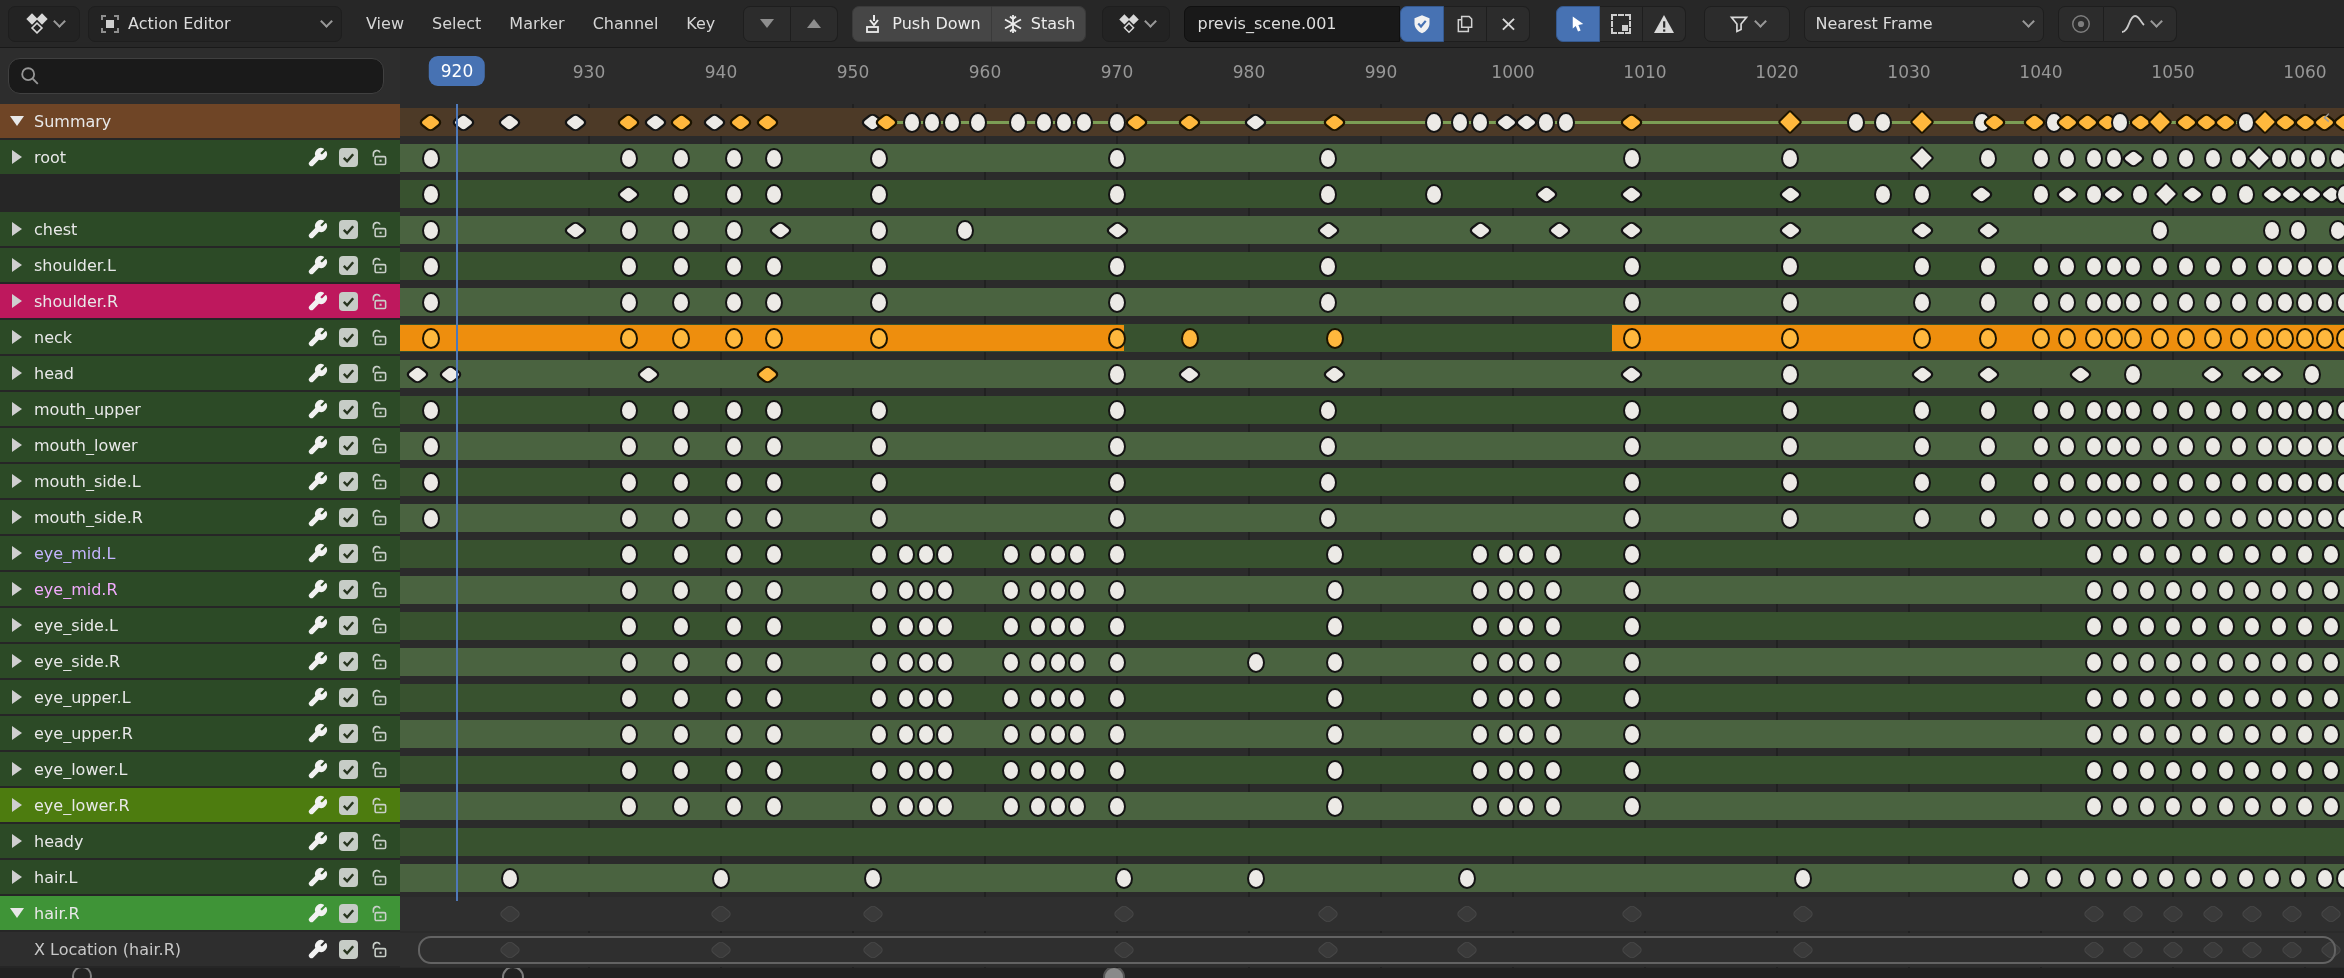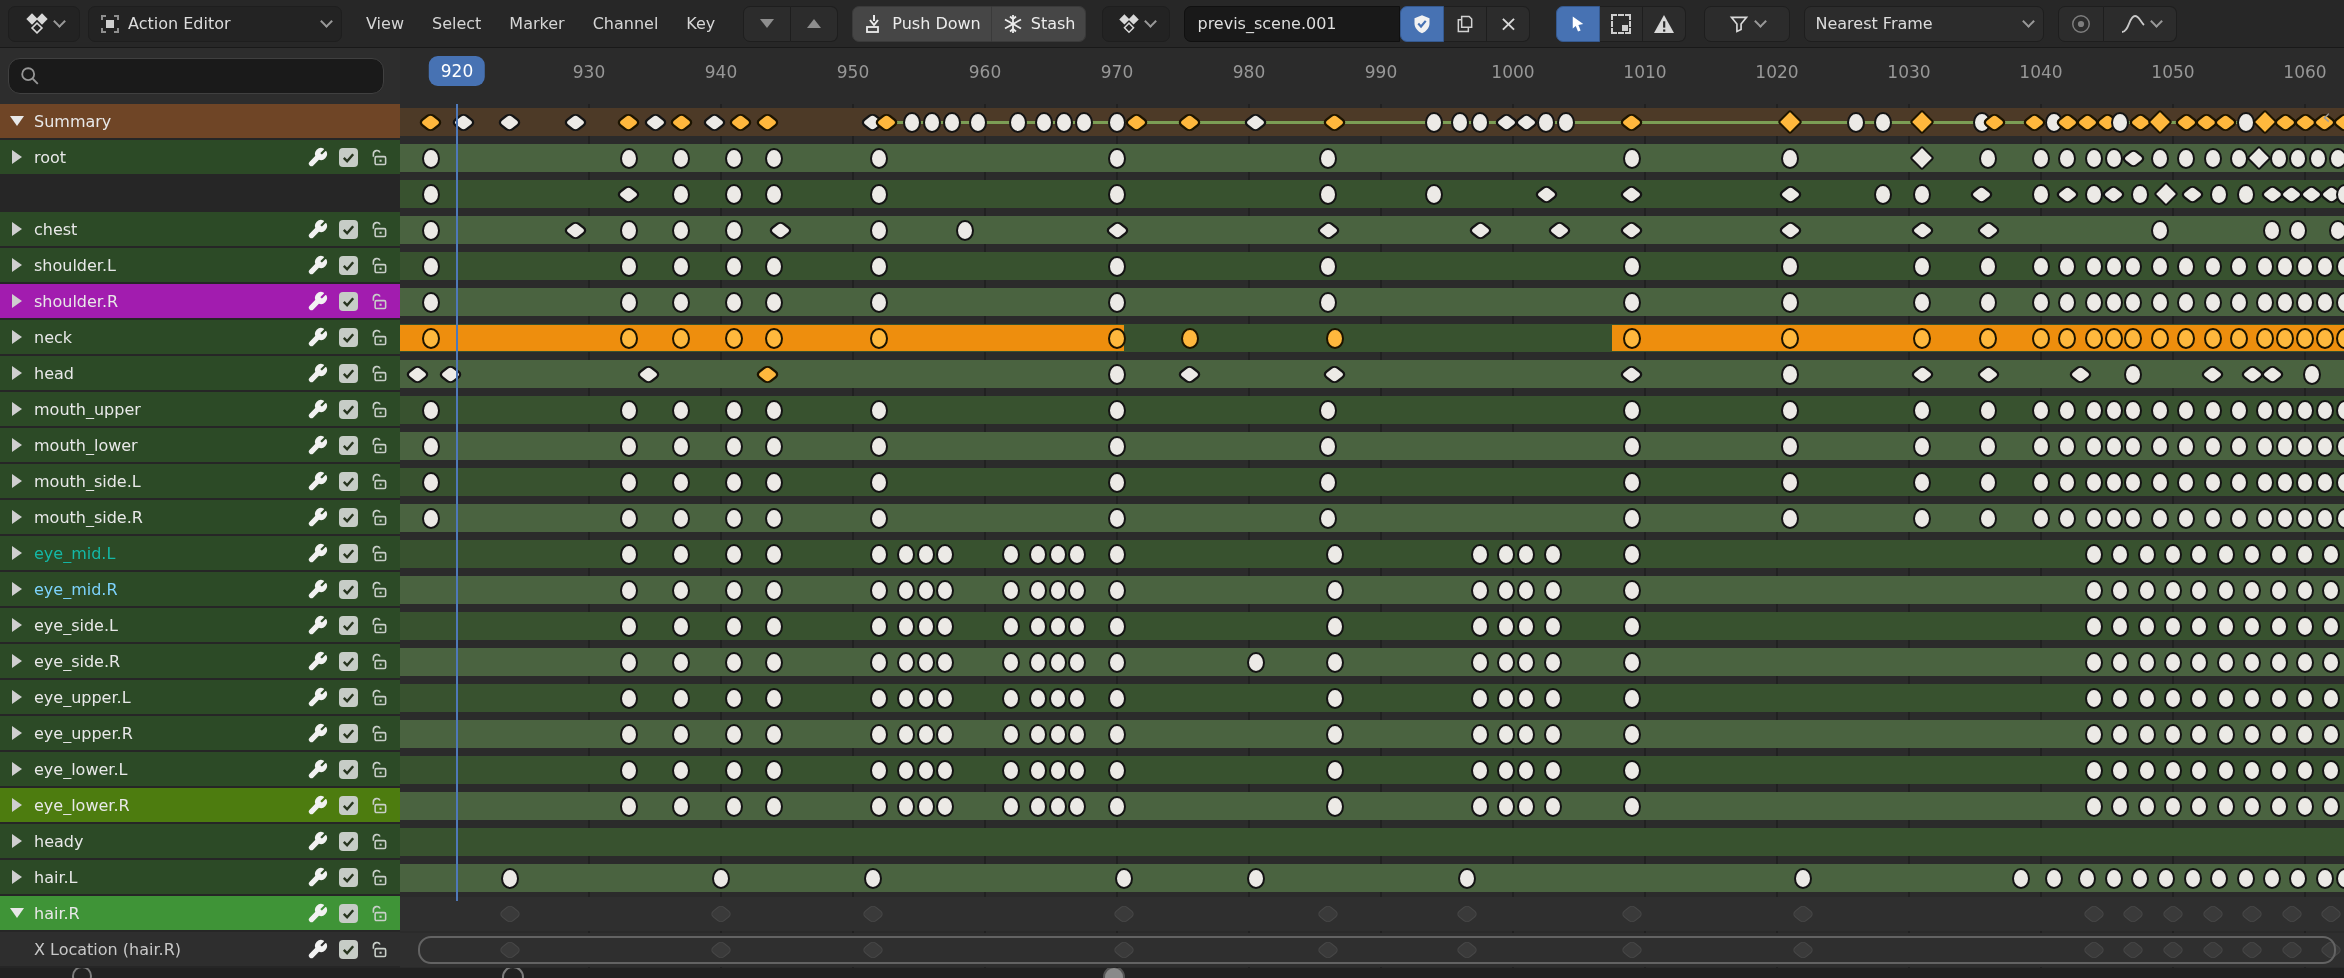--- a/index.html
+++ b/index.html
@@ -268,21 +268,21 @@
         </span>
         <svg width="21" height="21" viewBox="0 0 24 24">
           <g fill="none" stroke="#c9cfc9" stroke-width="1.8">
             <rect x="7" y="11" width="12" height="9" rx="1.5"></rect>
             <path d="M5 11 V8 a4 4 0 0 1 7.6-1.7"></path>
             <rect x="12" y="14.5" width="2.4" height="2.4" fill="#c9cfc9" stroke="none"></rect>
           </g>
         </svg>
       </span>
     </div>
-    <div class="ch-row" style="top: 180px; background: #a21caf;">
+    <div class="ch-row" style="top: 180px; background: #be185d;">
       <span class="ch-tri">
         <span class="tri-closed"></span>
       </span>
       <span class="ch-label" style="color:#e8e8e8">shoulder.R</span>
       <span class="ch-icons">
         <svg width="21" height="21" viewBox="0 0 24 24">
           <path d="M14.7 6.3a1 1 0 0 0 0 1.4l1.6 1.6a1 1 0 0 0 1.4 0l3.77-3.77a6 6 0 0 1-7.94 7.94l-6.91 6.91a2.12 2.12 0 0 1-3-3l6.91-6.91a6 6 0 0 1 7.94-7.94l-3.76 3.76z" fill="#f2f2f2" stroke="#f2f2f2" stroke-width="1.8" stroke-linejoin="round"></path>
         </svg>
         <span class="cb">
           <svg width="15" height="15" viewBox="0 0 16 16">
@@ -433,21 +433,21 @@
             <path d="M5 11 V8 a4 4 0 0 1 7.6-1.7"></path>
             <rect x="12" y="14.5" width="2.4" height="2.4" fill="#c9cfc9" stroke="none"></rect>
           </g>
         </svg>
       </span>
     </div>
     <div class="ch-row" style="top: 432px; background: rgb(44, 74, 38);">
       <span class="ch-tri">
         <span class="tri-closed"></span>
       </span>
-      <span class="ch-label" style="color:#14b8a6">eye_mid.L</span>
+      <span class="ch-label" style="color:#c4b5fd">eye_mid.L</span>
       <span class="ch-icons">
         <svg width="21" height="21" viewBox="0 0 24 24">
           <path d="M14.7 6.3a1 1 0 0 0 0 1.4l1.6 1.6a1 1 0 0 0 1.4 0l3.77-3.77a6 6 0 0 1-7.94 7.94l-6.91 6.91a2.12 2.12 0 0 1-3-3l6.91-6.91a6 6 0 0 1 7.94-7.94l-3.76 3.76z" fill="#f2f2f2" stroke="#f2f2f2" stroke-width="1.8" stroke-linejoin="round"></path>
         </svg>
         <span class="cb">
           <svg width="15" height="15" viewBox="0 0 16 16">
             <path d="M3 8.5 L6.5 12 L13 4.5" fill="none" stroke="#27351f" stroke-width="2.6"></path>
           </svg>
         </span>
         <svg width="21" height="21" viewBox="0 0 24 24">
@@ -456,21 +456,21 @@
             <path d="M5 11 V8 a4 4 0 0 1 7.6-1.7"></path>
             <rect x="12" y="14.5" width="2.4" height="2.4" fill="#c9cfc9" stroke="none"></rect>
           </g>
         </svg>
       </span>
     </div>
     <div class="ch-row" style="top: 468px; background: rgb(44, 74, 38);">
       <span class="ch-tri">
         <span class="tri-closed"></span>
       </span>
-      <span class="ch-label" style="color:#7dd3fc">eye_mid.R</span>
+      <span class="ch-label" style="color:#f0abfc">eye_mid.R</span>
       <span class="ch-icons">
         <svg width="21" height="21" viewBox="0 0 24 24">
           <path d="M14.7 6.3a1 1 0 0 0 0 1.4l1.6 1.6a1 1 0 0 0 1.4 0l3.77-3.77a6 6 0 0 1-7.94 7.94l-6.91 6.91a2.12 2.12 0 0 1-3-3l6.91-6.91a6 6 0 0 1 7.94-7.94l-3.76 3.76z" fill="#f2f2f2" stroke="#f2f2f2" stroke-width="1.8" stroke-linejoin="round"></path>
         </svg>
         <span class="cb">
           <svg width="15" height="15" viewBox="0 0 16 16">
             <path d="M3 8.5 L6.5 12 L13 4.5" fill="none" stroke="#27351f" stroke-width="2.6"></path>
           </svg>
         </span>
         <svg width="21" height="21" viewBox="0 0 24 24">

